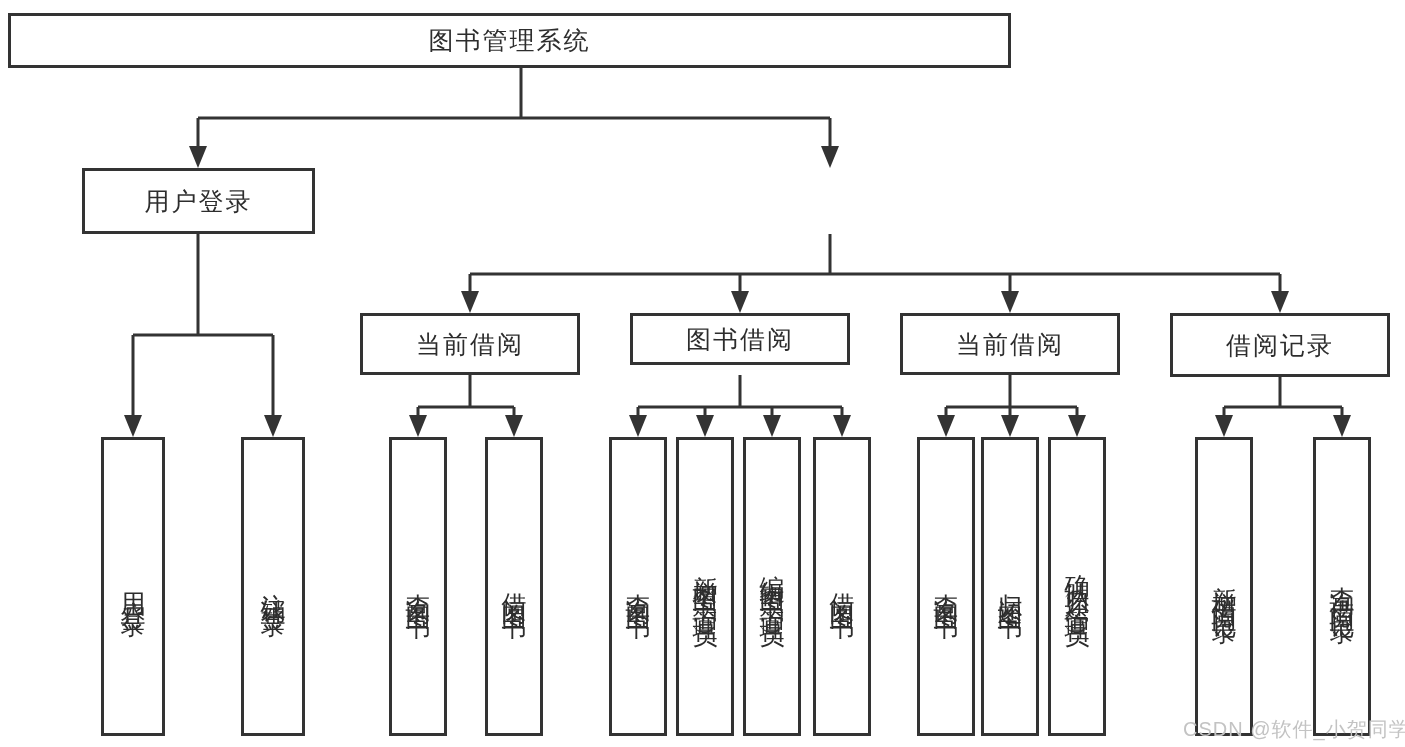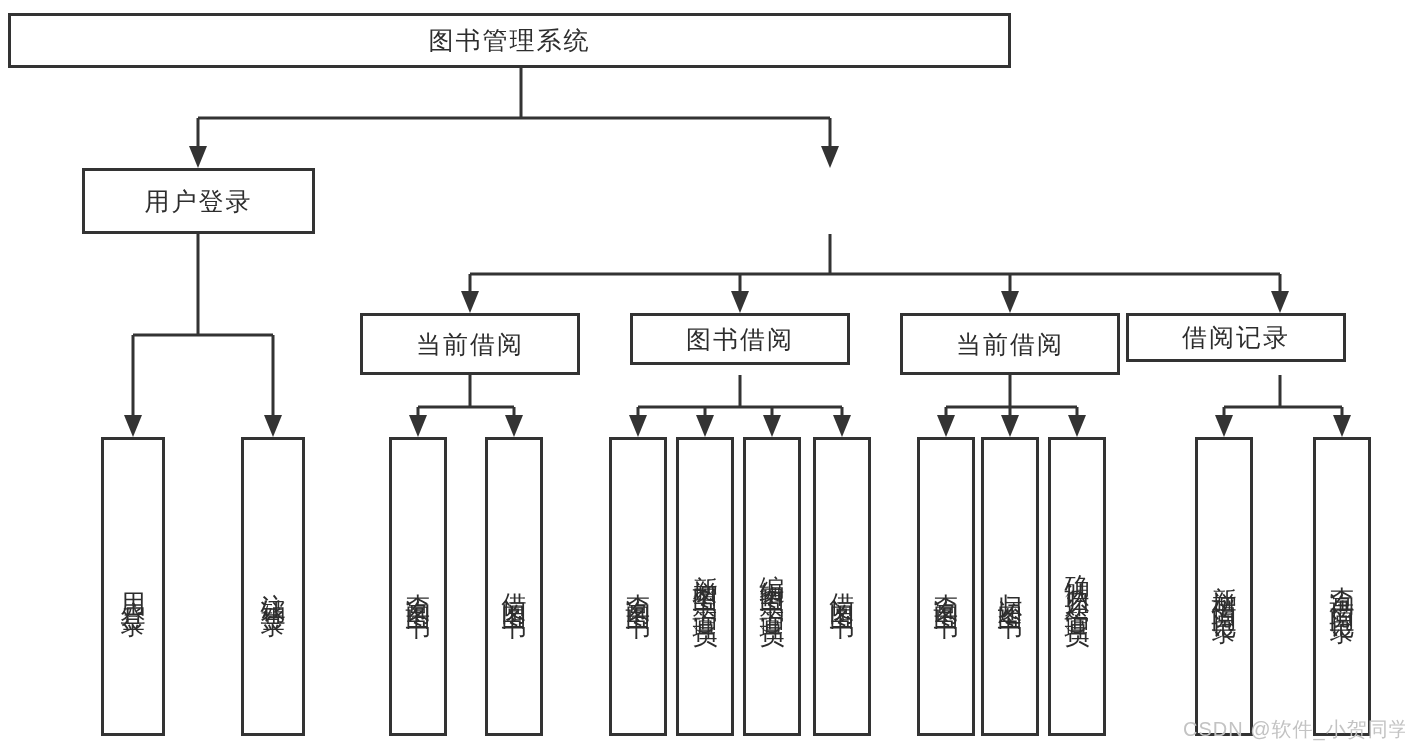--- a/index.html
+++ b/index.html
@@ -105,21 +105,21 @@
 
   <div class="box hnode" style="left:360px;top:313px;width:220px;height:62px">
     <span class="label">当前借阅</span>
   </div>
   <div class="box hnode" style="left:630px;top:313px;width:220px;height:52px">
     <span class="label">图书借阅</span>
   </div>
   <div class="box hnode" style="left:900px;top:313px;width:220px;height:62px">
     <span class="label">当前借阅</span>
   </div>
-  <div class="box hnode" style="left:1126px;top:313px;width:220px;height:49px">
+  <div class="box hnode" style="left:1170px;top:313px;width:220px;height:64px">
     <span class="label">借阅记录</span>
   </div>
 
   <div class="box leaf" style="left:101px;width:64px">
     <span class="label">用户登录</span>
   </div>
   <div class="box leaf" style="left:241px;width:64px">
     <span class="label">注销登录</span>
   </div>
 

